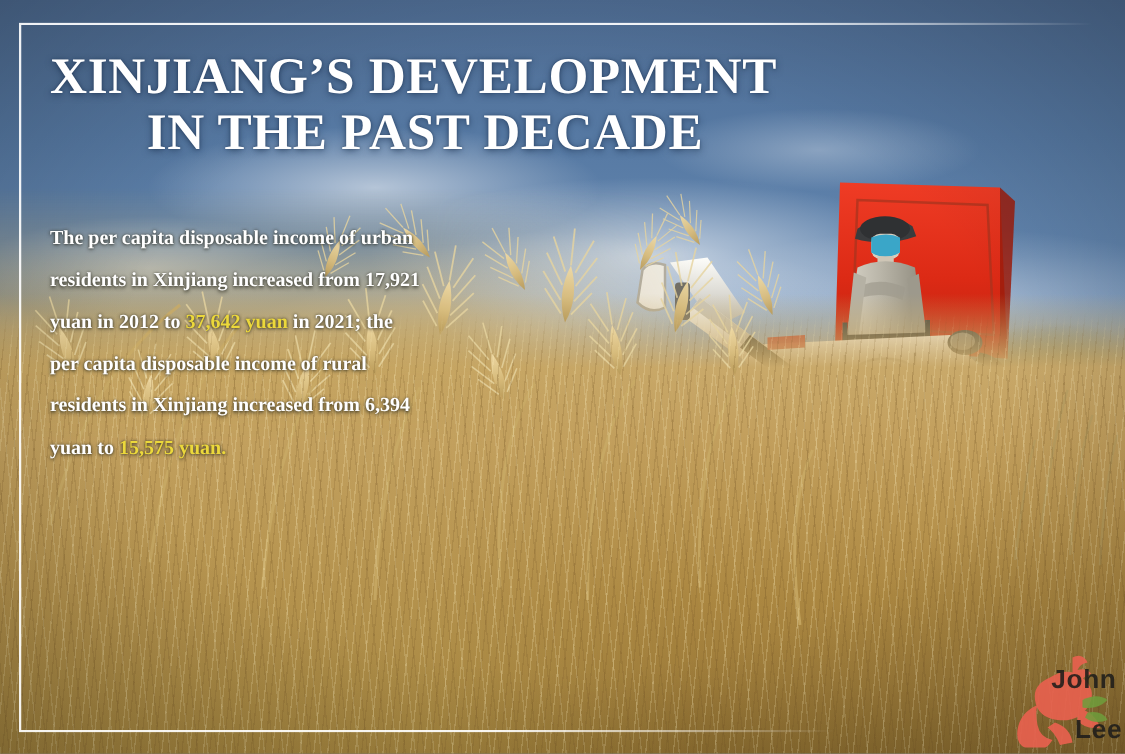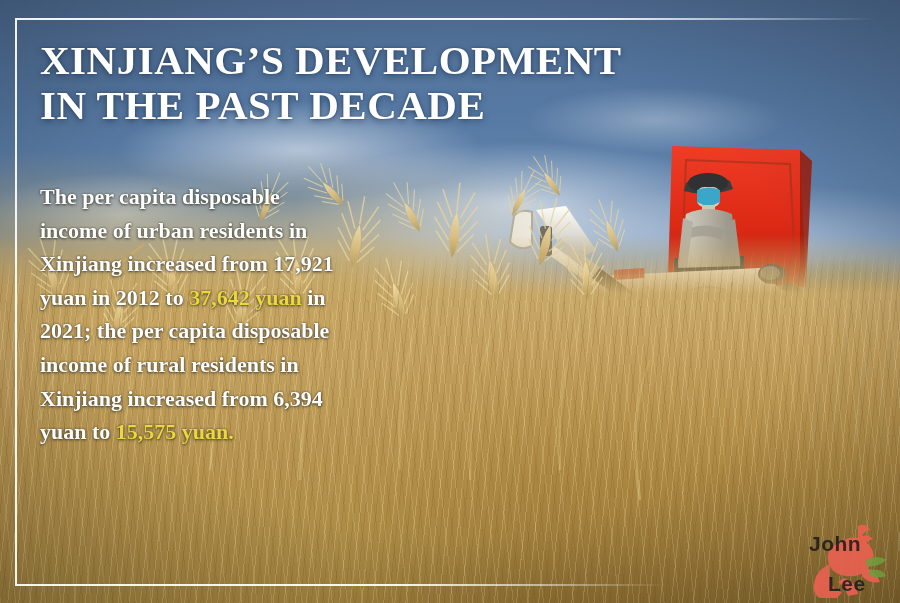--- a/index.html
+++ b/index.html
@@ -95,37 +95,38 @@
     pointer-events:none;
   }
 
   
   .title{
     position:absolute;left:40px;top:38px;width:600px;
     font-size:41px;line-height:45px;font-weight:bold;color:#ffffff;
     letter-spacing:.5px;
     text-shadow:0 2px 6px rgba(20,40,70,.55), 0 0 2px rgba(20,40,70,.5);
   }
-  .title .l2{display:block;}
+  .title .l2{display:block;text-align:center;}
 
   .body-text{
     position:absolute;left:40px;top:158px;width:300px;
-    font-size:22px;line-height:33.6px;font-weight:bold;color:#ffffff;
+    font-size:16px;line-height:33.6px;font-weight:bold;color:#ffffff;
     text-shadow:0 1px 3px rgba(40,40,30,.75), 0 0 2px rgba(40,40,30,.6);
   }
   .hl{color:#ecd83b;}
 
   
   .watermark{
     position:absolute;left:800px;top:520px;width:95px;height:78px;
   }
   .wm-text{
     position:absolute;font-family:"Liberation Sans", sans-serif;
     font-size:21px;font-weight:bold;color:rgba(30,28,26,.88);
     letter-spacing:.5px;
+    margin-left:32px;
   }
   .wm-john{left:9px;top:12px;}
   .wm-lee{left:28px;top:52px;}
 </style>
 </head>
 <body>
 
 <div id="poster">
 
   <div class="layer sky"></div>

